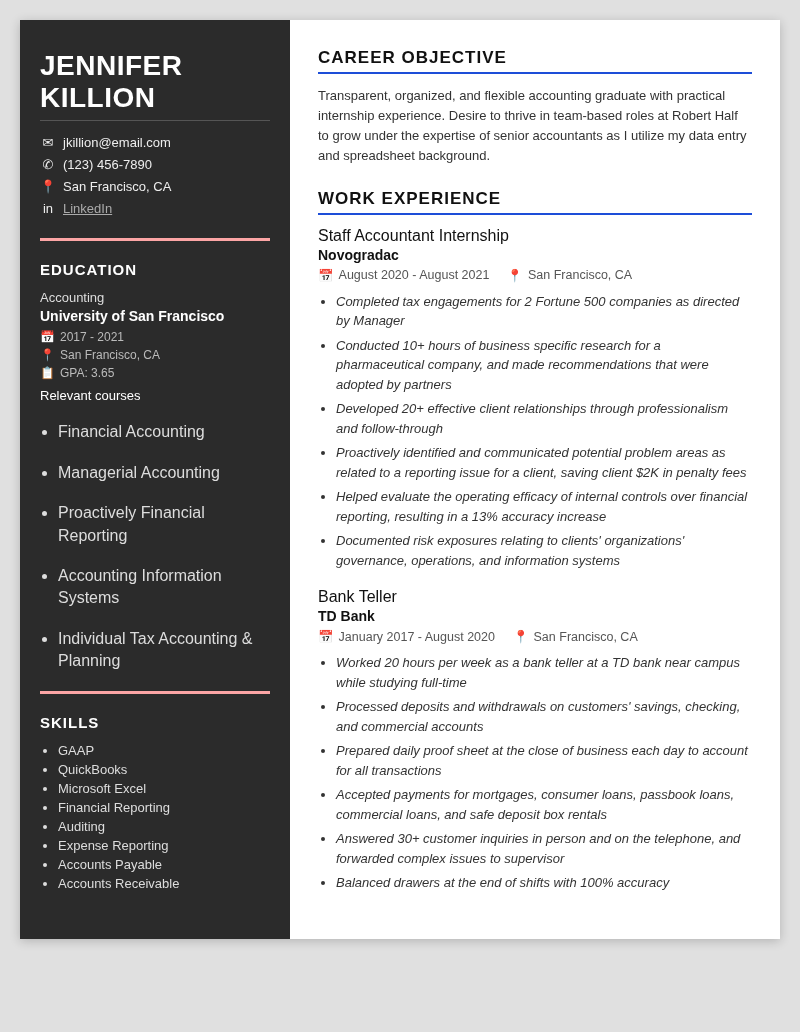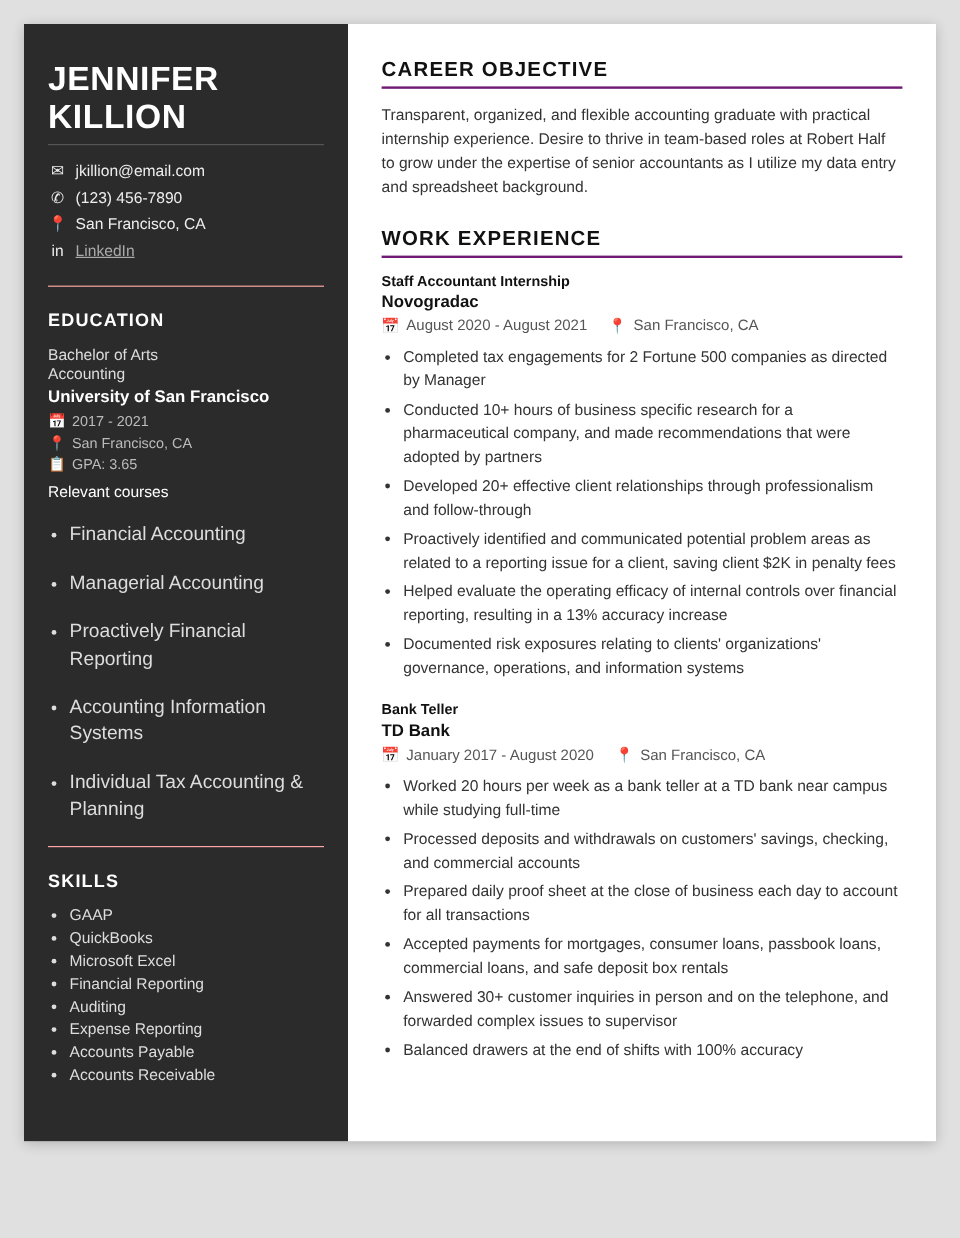--- a/index.html
+++ b/index.html
@@ -65,21 +65,21 @@
     .sidebar-section-title {
       font-size: 15px;
       font-weight: 900;
       letter-spacing: 1px;
       text-transform: uppercase;
       margin-bottom: 12px;
       margin-top: 4px;
       color: #fff;
     }
     .sidebar-section {
-      border-top: 1px solid #fca5a5;
+      border-top: 3px solid #fca5a5;
       padding-top: 16px;
       margin-bottom: 18px;
     }
     .edu-degree {
       font-size: 13px;
       color: #ddd;
       margin-bottom: 1px;
     }
     .edu-field {
       font-size: 13px;
@@ -131,34 +131,34 @@
     .main {
       flex: 1;
       padding: 28px 28px 28px 28px;
     }
     .section-heading {
       font-size: 17px;
       font-weight: 900;
       text-transform: uppercase;
       letter-spacing: 1px;
       color: #111;
-      border-bottom: 2px solid #701a75;
+      border-bottom: 2px solid #1d4ed8;
       padding-bottom: 4px;
       margin-bottom: 12px;
       margin-top: 0;
     }
     .career-objective-text {
       font-size: 13px;
       color: #333;
       line-height: 1.55;
       margin-bottom: 22px;
     }
     .job-title {
-      font-size: 12px;
-      font-weight: 700;
+      font-size: 16px;
+      font-weight: 400;
       color: #111;
       margin-bottom: 2px;
     }
     .job-company {
       font-size: 14px;
       font-weight: 700;
       color: #111;
       margin-bottom: 5px;
     }
     .job-meta {
@@ -171,20 +171,21 @@
     }
     .job-meta-item {
       display: flex;
       align-items: center;
       gap: 5px;
     }
     .bullet-list {
       list-style: disc;
       padding-left: 18px;
       margin-bottom: 18px;
+      font-style: italic;
     }
     .bullet-list li {
       font-size: 13px;
       color: #333;
       margin-bottom: 5px;
       line-height: 1.5;
     }
     .work-section {
       margin-bottom: 6px;
     }
@@ -217,21 +218,20 @@
         <span>San Francisco, CA</span>
       </div>
       <div class="contact-item">
         <span class="contact-icon">in</span>
         <span class="linkedin-link">LinkedIn</span>
       </div>
     </div>
 
     <div class="sidebar-section">
       <div class="sidebar-section-title">EDUCATION</div>
-      <div class="edu-degree">Bachelor of Arts</div>
       <div class="edu-field">Accounting</div>
       <div class="edu-school">University of San Francisco</div>
       <div class="edu-meta">
         <span>📅</span>
         <span>2017 - 2021</span>
       </div>
       <div class="edu-meta">
         <span>📍</span>
         <span>San Francisco, CA</span>
       </div>

